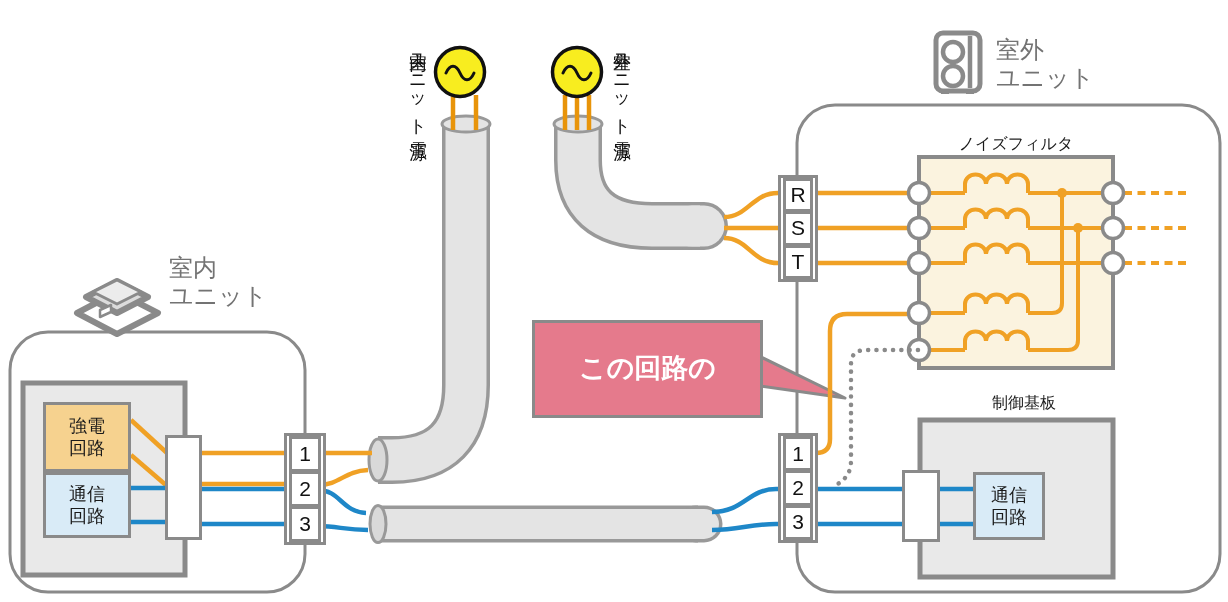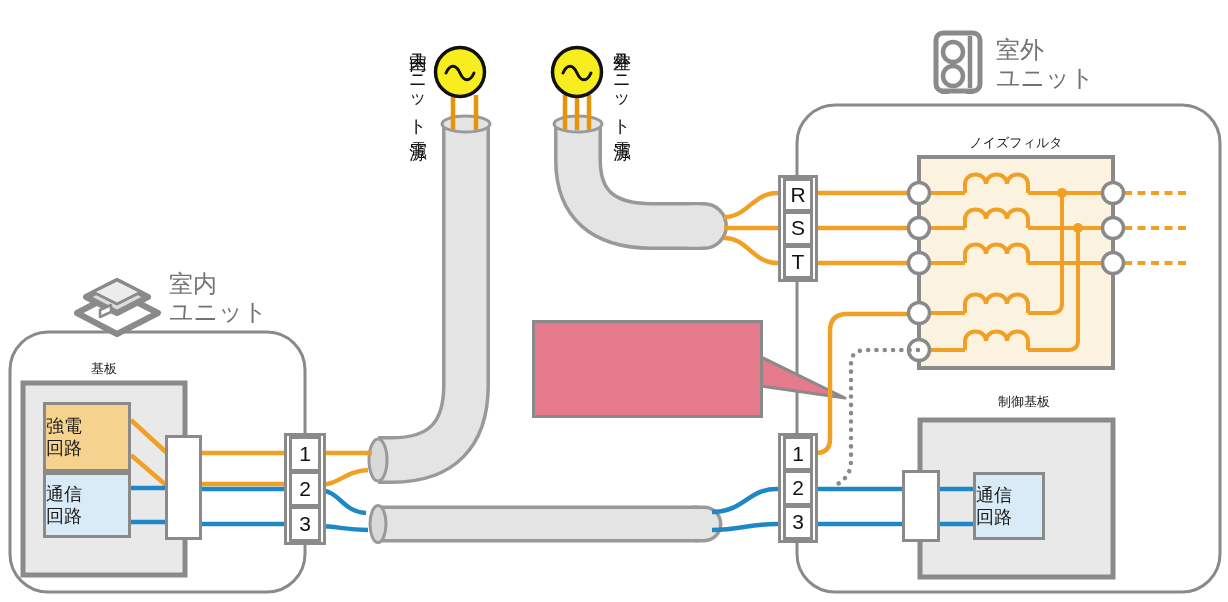--- a/index.html
+++ b/index.html
@@ -1,25 +1,25 @@
 <!DOCTYPE html>
 <html><head>
 <meta charset="utf-8">
 <style>
   html,body{margin:0;padding:0;background:#fff;}
   *{box-sizing:border-box;}
   .stage{position:relative;width:1228px;height:602px;background:#ffffff;overflow:hidden;
          font-family:"Liberation Sans","DejaVu Sans",sans-serif;color:#1a1a1a;}
   .stage svg.base{position:absolute;left:0;top:0;}
-  .lbl{position:absolute;text-align:center;font-size:13px;color:#1a1a1a;white-space:nowrap;}
+  .lbl{position:absolute;text-align:center;font-size:16px;color:#1a1a1a;white-space:nowrap;}
   .unit-lbl{position:absolute;font-size:24px;line-height:1.18;color:#737373;white-space:nowrap;}
   .vlabel{position:absolute;writing-mode:vertical-rl;text-orientation:upright;
           font-size:17.5px;letter-spacing:1.5px;color:#111;}
   .cbox{position:absolute;border:3px solid #8a8a8a;display:flex;flex-direction:column;
-        align-items:flex-start;justify-content:center;font-size:18px;line-height:1.25;text-align:center;}
+        align-items:center;justify-content:center;font-size:18px;line-height:1.25;text-align:center;}
   .connector{position:absolute;background:#fff;border:3px solid #8a8a8a;}
   .tblock{position:absolute;background:#fff;border:3px solid #8a8a8a;display:flex;flex-direction:column;padding:0;}
   .tcell{flex:1;margin:0 2px;border:3px solid #8a8a8a;background:#fff;display:flex;
          align-items:center;justify-content:center;font-size:21px;color:#111;}
   .tcell + .tcell{margin-top:-1px;}
   .callout{position:absolute;left:532px;top:320px;width:231px;height:98px;background:#e57a8c;
            border:3px solid #8a8a8a;display:flex;flex-direction:column;align-items:center;
            justify-content:center;color:#fff;font-weight:bold;font-size:27px;line-height:1.3;}
 </style>
 </head>
@@ -153,30 +153,29 @@
       <rect x="936" y="33" width="44" height="58" rx="7" fill="#ffffff" stroke="#8a8a8a" stroke-width="5"></rect>
       <circle cx="953" cy="52" r="10" fill="#ffffff" stroke="#8a8a8a" stroke-width="4.5"></circle>
       <circle cx="953" cy="76" r="10" fill="#ffffff" stroke="#8a8a8a" stroke-width="4.5"></circle>
       <path d="M970,36 V88" stroke="#8a8a8a" stroke-width="4.5"></path>
     </g>
   </svg>
 
   <div class="vlabel" style="left:406px;top:39px;">室内ユニット電源</div>
   <div class="vlabel" style="left:610px;top:39px;">室外ユニット電源</div>
 
-  <div class="unit-lbl" style="left:169px;top:270px;">
+  <div class="unit-lbl" style="left:169px;top:254px;">
     <div>室内</div>
     <div>ユニット</div>
   </div>
   <div class="unit-lbl" style="left:996px;top:36px;">
     <div>室外</div>
     <div>ユニット</div>
   </div>
 
-  <div class="lbl" style="left:44px;top:360px;width:120px;">基板</div>
   <div class="lbl" style="left:964px;top:393px;width:120px;">制御基板</div>
   <div class="lbl" style="left:946px;top:134px;width:140px;">ノイズフィルタ</div>
 
   <div class="cbox" style="left:43px;top:402px;width:88px;height:70px;background:#f6d28f;">
     <div>強電</div>
     <div>回路</div>
   </div>
   <div class="cbox" style="left:43px;top:472px;width:88px;height:66px;background:#d9ebf7;">
     <div>通信</div>
     <div>回路</div>
@@ -199,15 +198,16 @@
     <div class="tcell">2</div>
     <div class="tcell">3</div>
   </div>
   <div class="tblock" style="left:778px;top:433px;width:40px;height:110px;">
     <div class="tcell">1</div>
     <div class="tcell">2</div>
     <div class="tcell">3</div>
   </div>
 
   <div class="callout">
+    <div>この回路の</div>
   </div>
 
 </div>
 
 </body></html>

